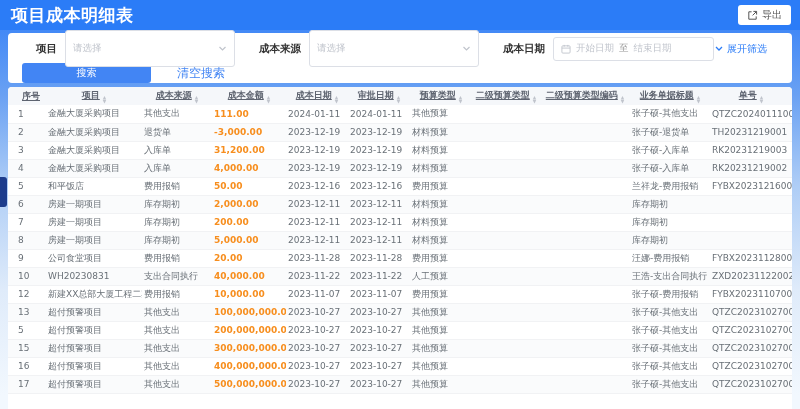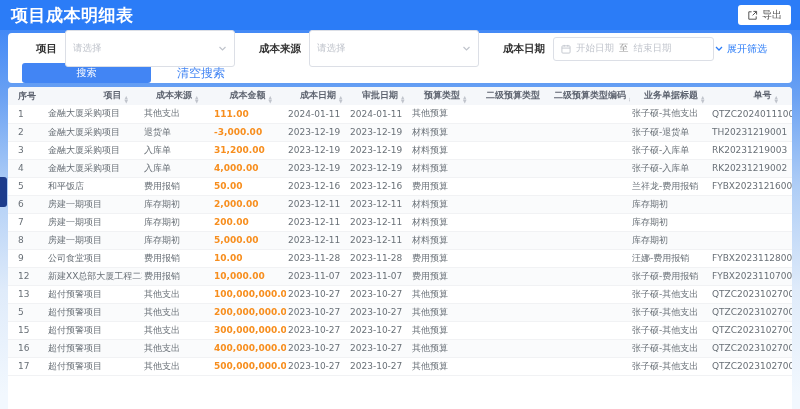--- a/index.html
+++ b/index.html
@@ -65,21 +65,21 @@
     position: absolute; left: 8px; right: 8px; top: 87px; bottom: 0;
     background: #fff; border-radius: 4px 4px 0 0; overflow: hidden;
   }
   table { width: 100%; border-collapse: collapse; table-layout: fixed; }
   col.c1 { width: 38px; }  col.c2 { width: 96px; }  col.c3 { width: 70px; }
   col.c4 { width: 74px; }  col.c5 { width: 62px; }  col.c6 { width: 62px; }
   col.c7 { width: 62px; }  col.c8 { width: 68px; }  col.c9 { width: 90px; }
   col.c10 { width: 80px; } col.c11 { width: 82px; }
   thead th {
     height: 18px; background: #F5F7FA; font-size: 9px; color: #5E6470;
-    font-weight: 600; text-align: right; padding: 0 14px; white-space: nowrap; overflow: hidden;
+    font-weight: 600; text-align: center; padding: 0 2px; white-space: nowrap; overflow: hidden; text-decoration: underline;
   }
   thead th:nth-of-type(1) { padding-left: 10px; }
   thead th:nth-of-type(1) .sorter { display: none; }
   .sorter {
     display: inline-flex; flex-direction: column; vertical-align: -1px;
     margin-left: 3px; color: #C0C4CC; font-size: 4.5px; line-height: 3.6px; cursor: pointer;
   }
   tbody td {
     height: 18px; font-size: 9px; color: #697077; padding: 0 2px;
     white-space: nowrap; overflow: hidden; border-bottom: 1px solid #F1F2F4;
@@ -369,30 +369,43 @@
           <td></td>
           <td></td>
           <td>库存期初</td>
           <td></td>
         </tr>
 
         <tr>
           <td>9</td>
           <td>公司食堂项目</td>
           <td>费用报销</td>
-          <td>10.00</td>
+          <td>20.00</td>
           <td>2023-11-28</td>
           <td>2023-11-28</td>
           <td>费用预算</td>
           <td></td>
           <td></td>
           <td>汪娜-费用报销</td>
           <td>FYBX20231128001</td>
         </tr>
 
+        <tr>
+          <td>10</td>
+          <td>WH20230831</td>
+          <td>支出合同执行</td>
+          <td>40,000.00</td>
+          <td>2023-11-22</td>
+          <td>2023-11-22</td>
+          <td>人工预算</td>
+          <td></td>
+          <td></td>
+          <td>王浩-支出合同执行</td>
+          <td>ZXD20231122002</td>
+        </tr>
 
 
         <tr>
           <td>12</td>
           <td>新建XX总部大厦工程二期</td>
           <td>费用报销</td>
           <td>10,000.00</td>
           <td>2023-11-07</td>
           <td>2023-11-07</td>
           <td>费用预算</td>

